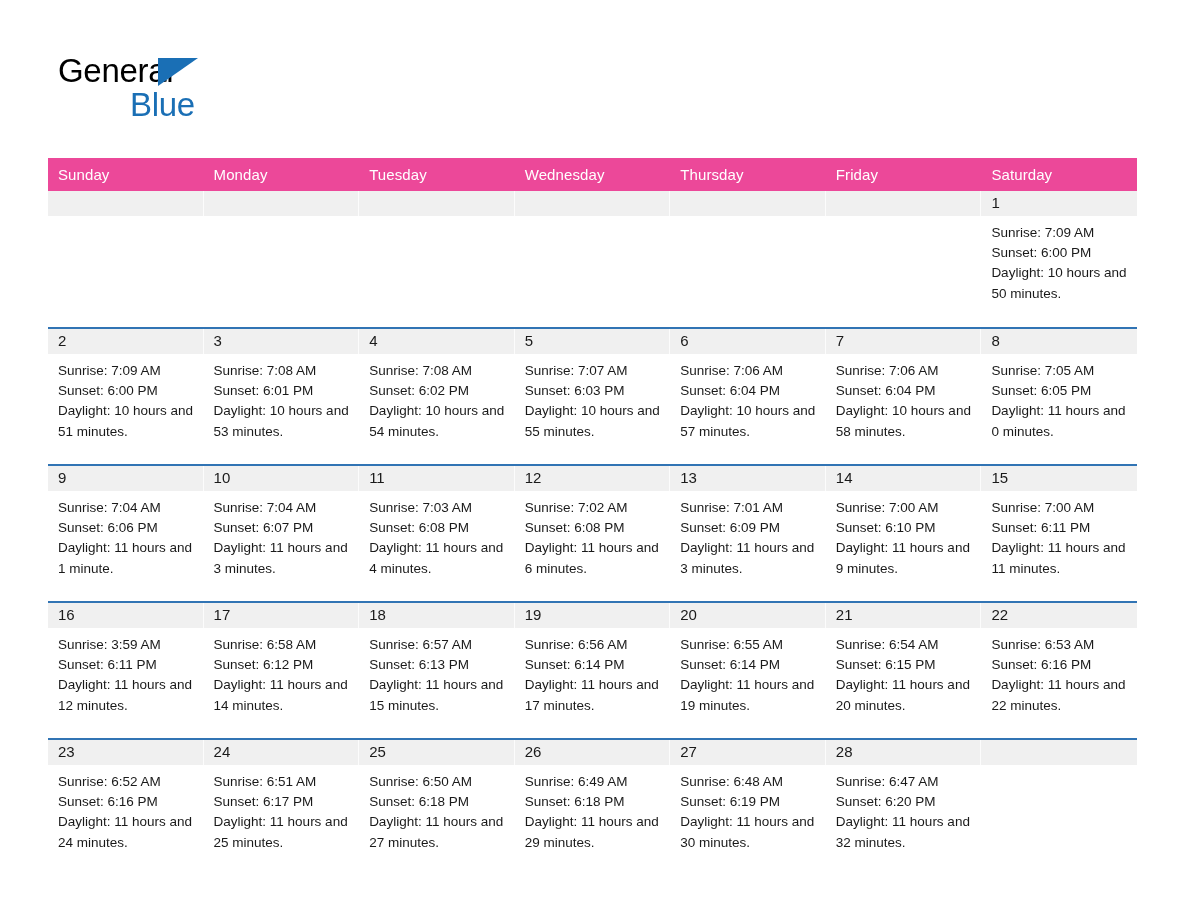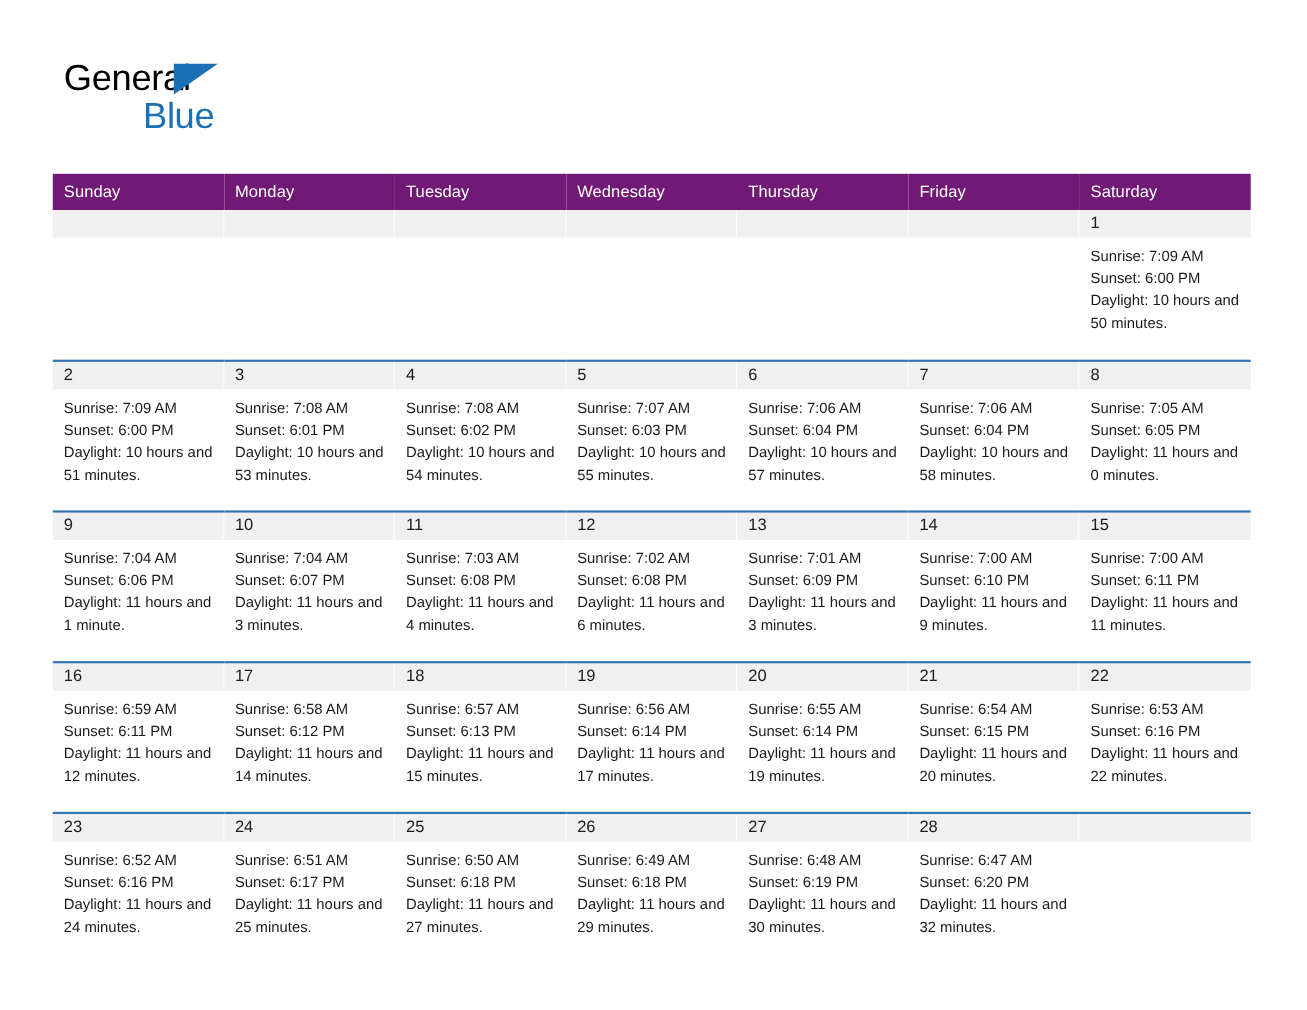--- a/index.html
+++ b/index.html
@@ -89,21 +89,21 @@
     position: absolute;
     left: 48px;
     top: 158px;
     width: 1089px;
     border-collapse: collapse;
     table-layout: fixed;
   }
   .calendar col { width: 155.57px; }
 
   .calendar thead th {
-    background: #701a75;
+    background: #ec4899;
     color: #ffffff;
     font-size: 15px;
     font-weight: normal;
     text-align: left;
     padding: 6px 0 7px 10px;
     height: 20px;
     vertical-align: middle;
     letter-spacing: 0.1px;
   }
 
@@ -357,21 +357,21 @@
             <div>Sunset: 6:11 PM</div>
             <div class="daylight">Daylight: 11 hours and 11 minutes.</div>
           </div>
         </td>
       </tr>
 
       <tr class="week-row">
         <td class="day-cell">
           <div class="daynum-band">16</div>
           <div class="cell-body">
-            <div>Sunrise: 6:59 AM</div>
+            <div>Sunrise: 3:59 AM</div>
             <div>Sunset: 6:11 PM</div>
             <div class="daylight">Daylight: 11 hours and 12 minutes.</div>
           </div>
         </td>
         <td class="day-cell">
           <div class="daynum-band">17</div>
           <div class="cell-body">
             <div>Sunrise: 6:58 AM</div>
             <div>Sunset: 6:12 PM</div>
             <div class="daylight">Daylight: 11 hours and 14 minutes.</div>

